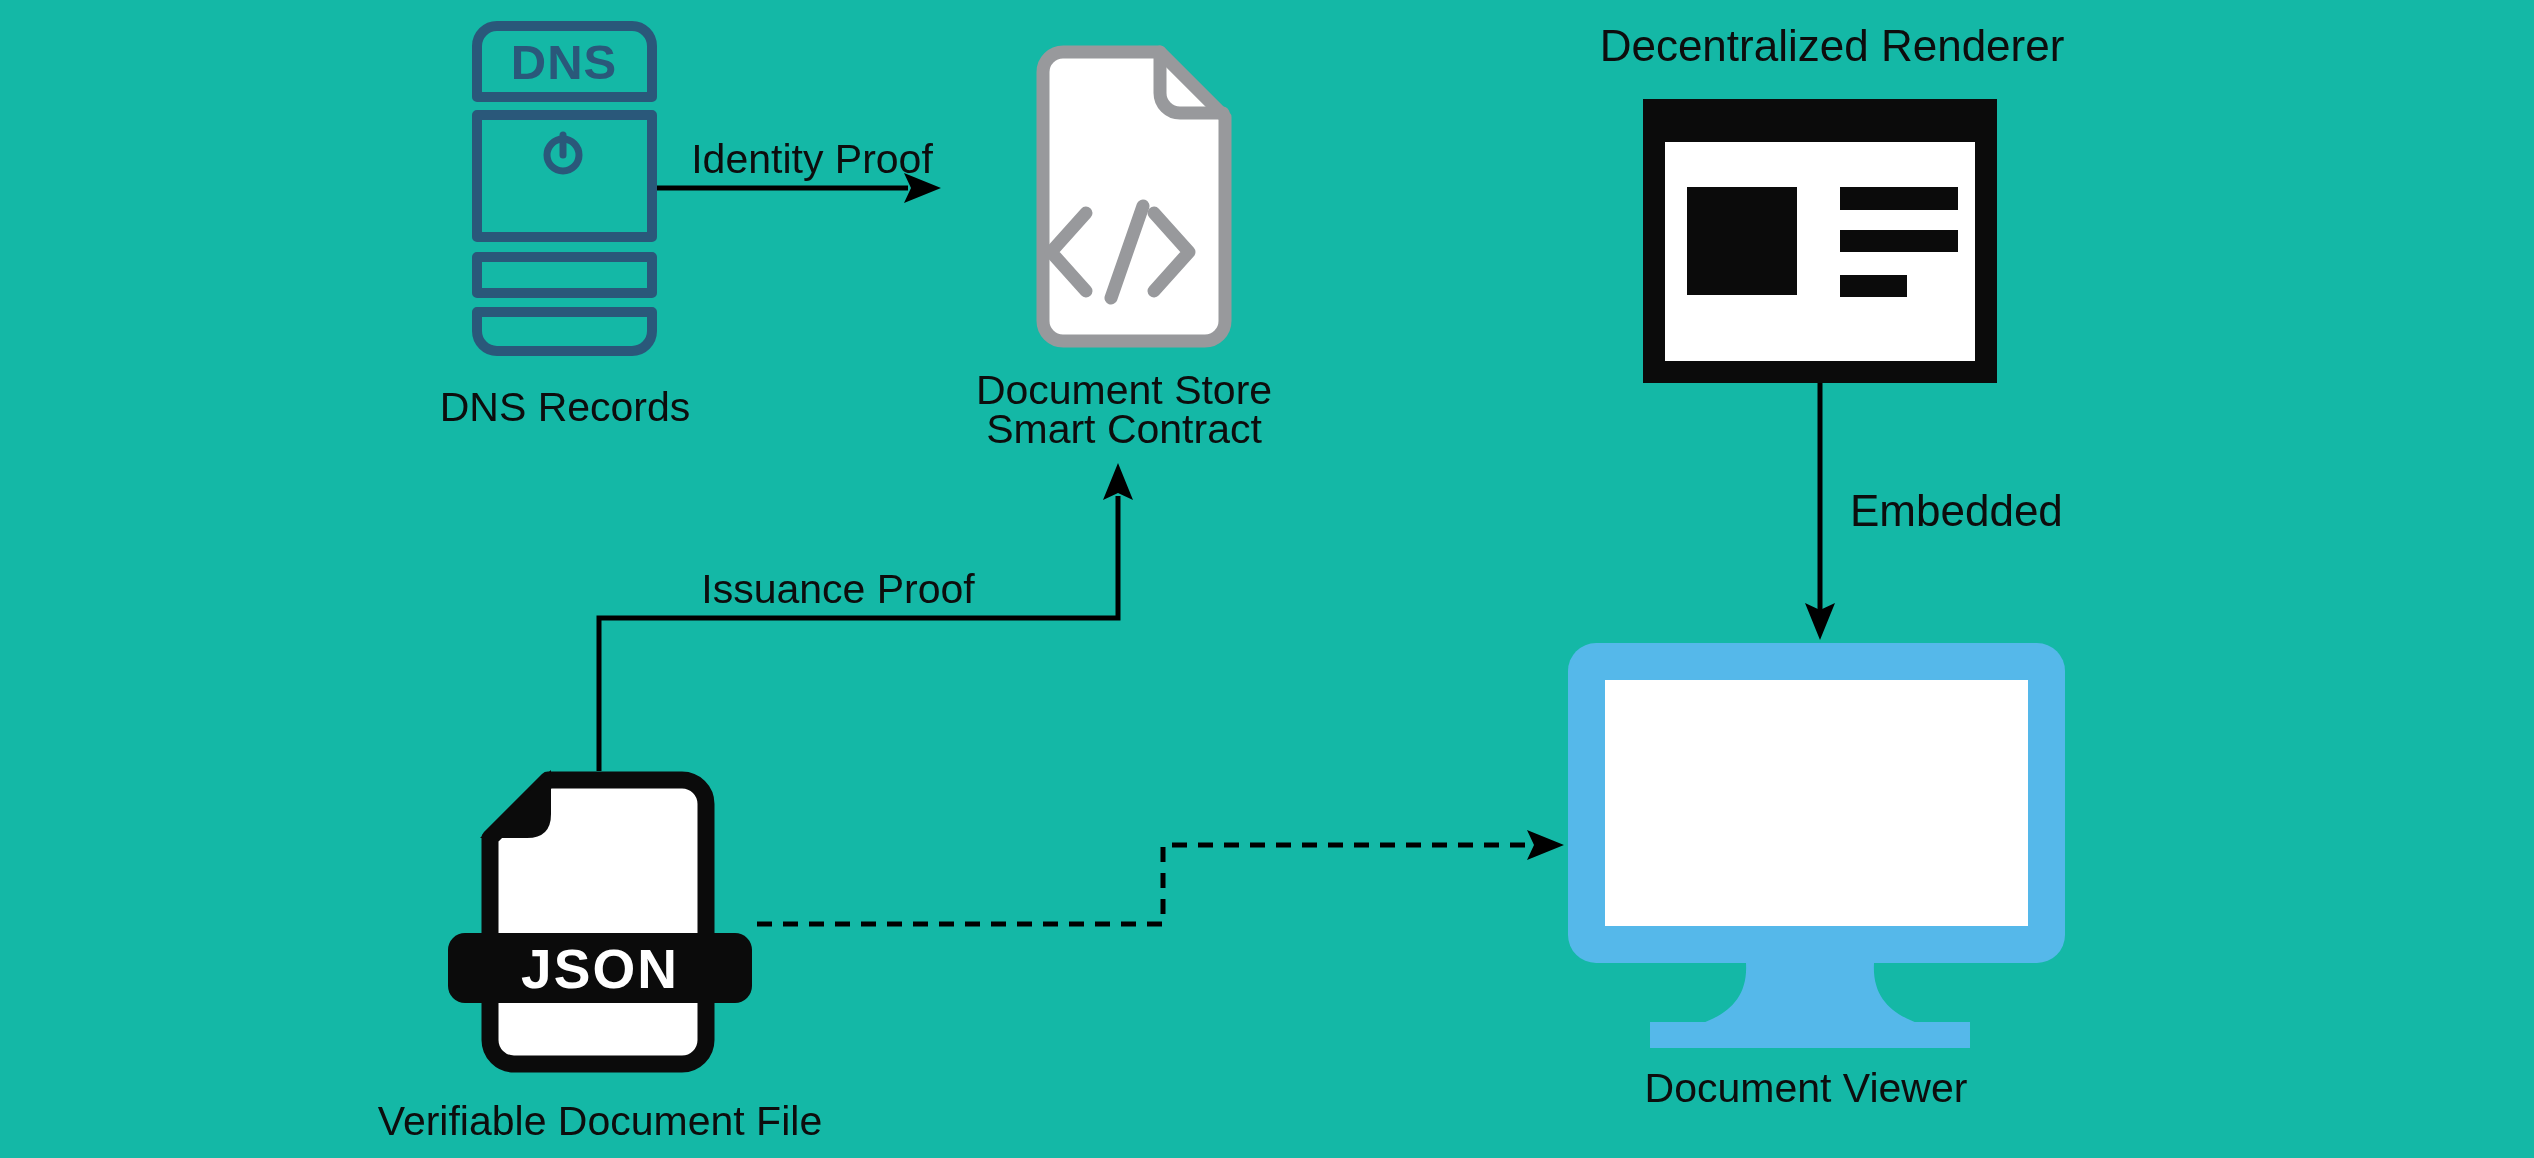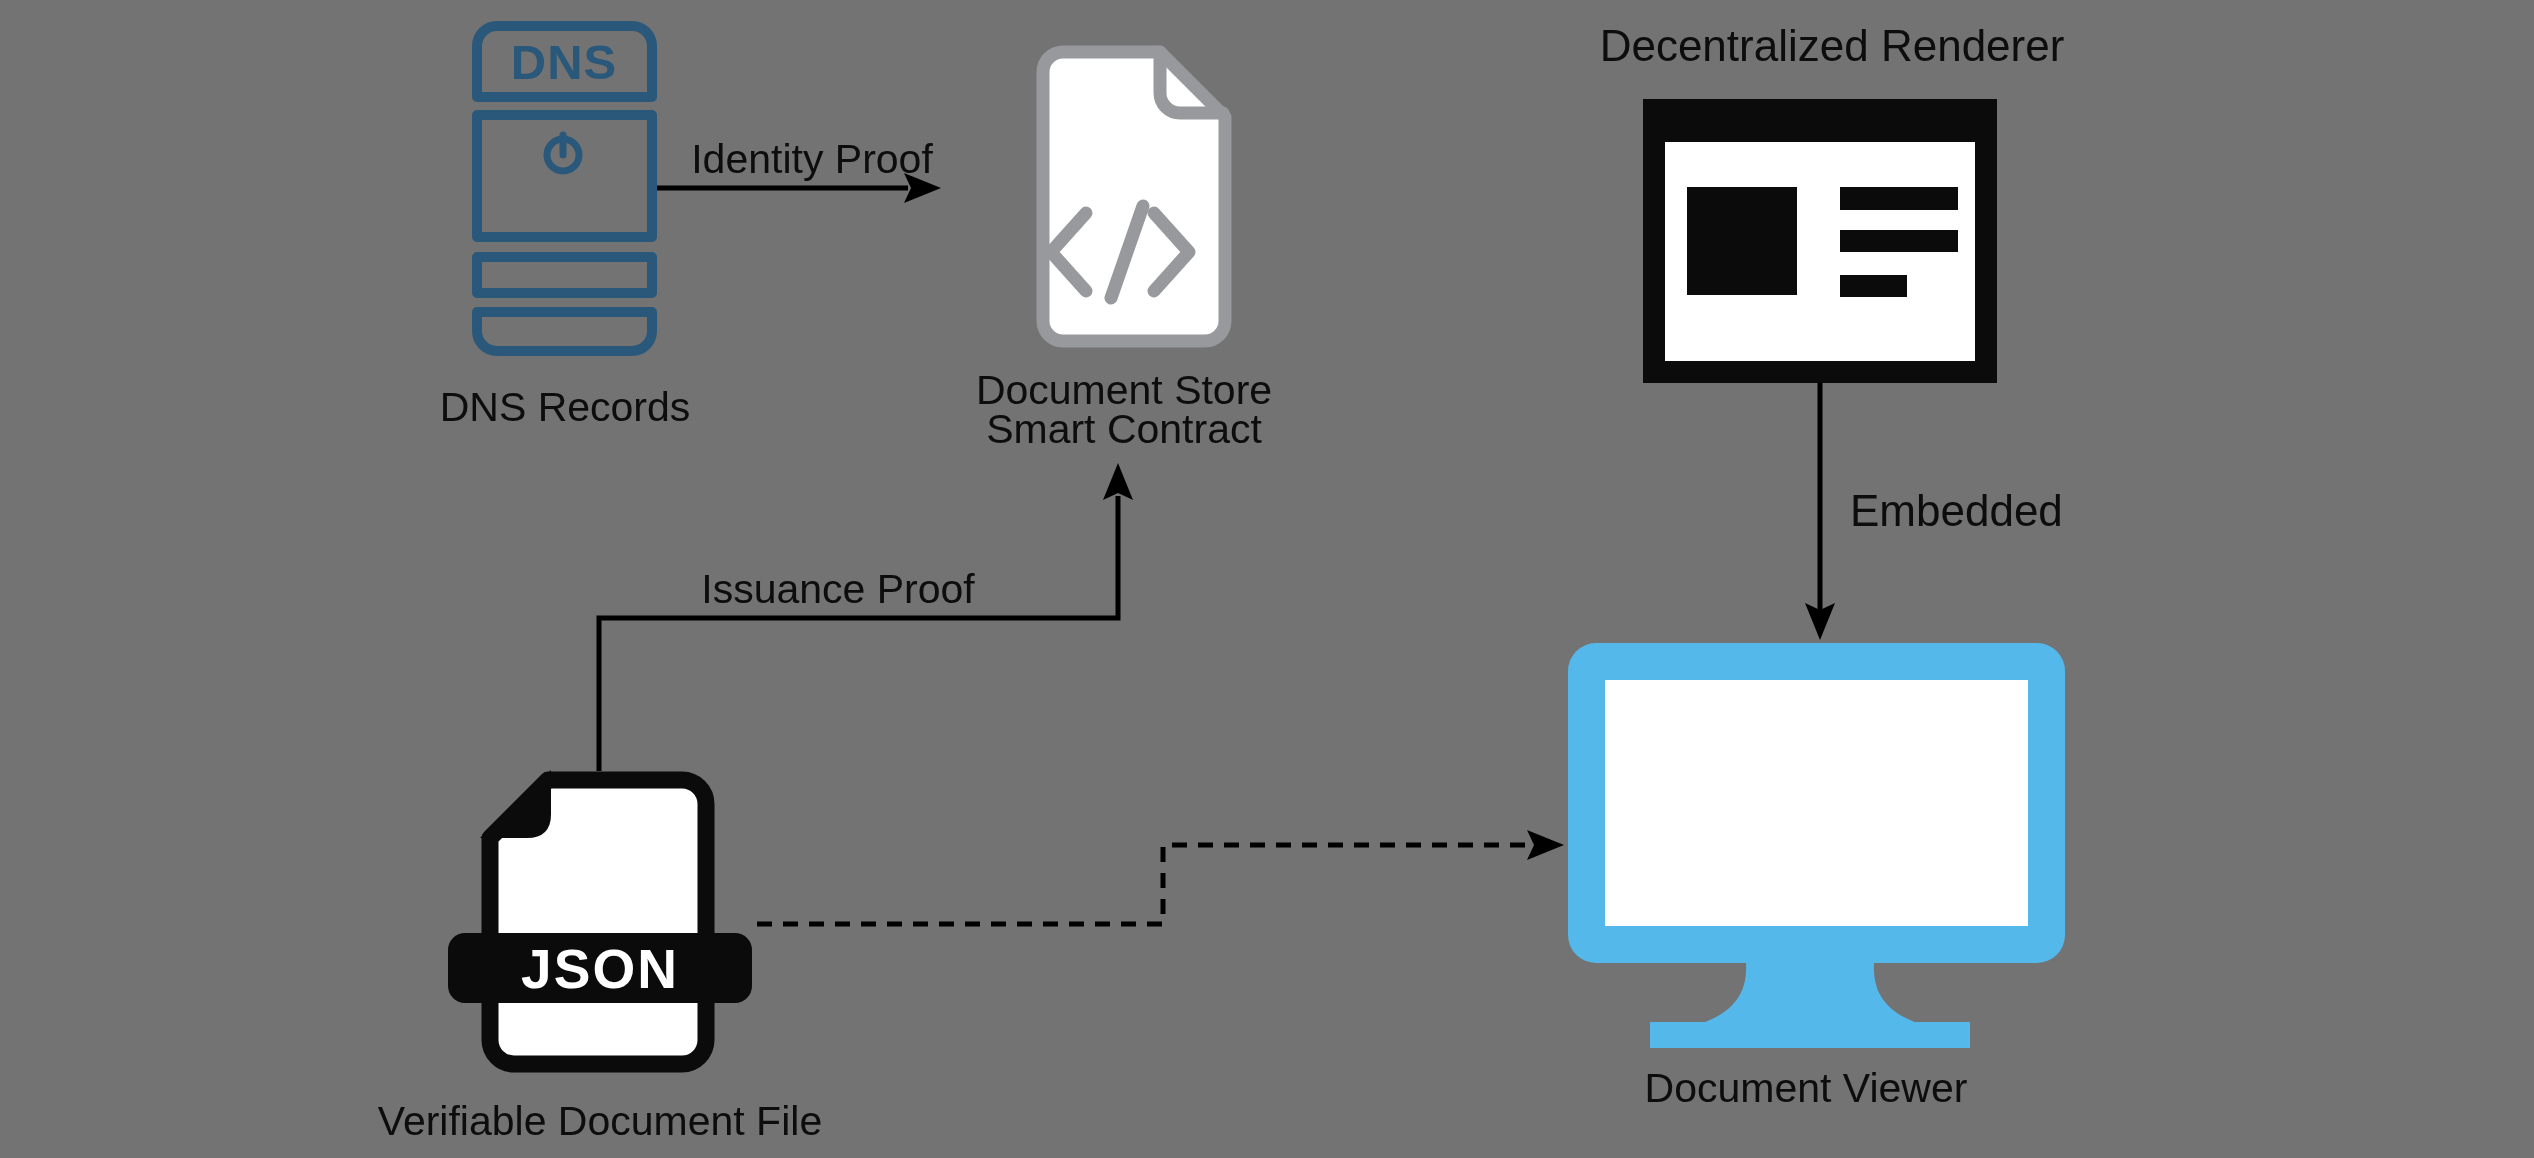--- a/index.html
+++ b/index.html
@@ -1,16 +1,16 @@
 <!DOCTYPE html>
 <html><head>
 <meta charset="utf-8">
 <style>
   html,body{margin:0;padding:0;background:#ffffff;}
-  .canvas{position:relative;width:2534px;height:1158px;background:#737373;overflow:hidden;}
+  .canvas{position:relative;width:2534px;height:1158px;background:#14b8a6;overflow:hidden;}
   svg{display:block;}
   text{font-family:"Liberation Sans","DejaVu Sans",sans-serif;}
   .lbl{font-size:41px;fill:#0d0d0d;font-weight:500;}
   .lbl-big{font-size:44px;fill:#0d0d0d;font-weight:500;}
   .dns-glyph{font-size:49px;font-weight:700;letter-spacing:1px;}
   .json-glyph{font-size:55px;font-weight:700;fill:#ffffff;letter-spacing:2px;}
   .edge{fill:none;stroke-width:5;}
   .edge-dashed{fill:none;stroke-width:5;stroke-dasharray:15 11;}
 </style>
 </head>

